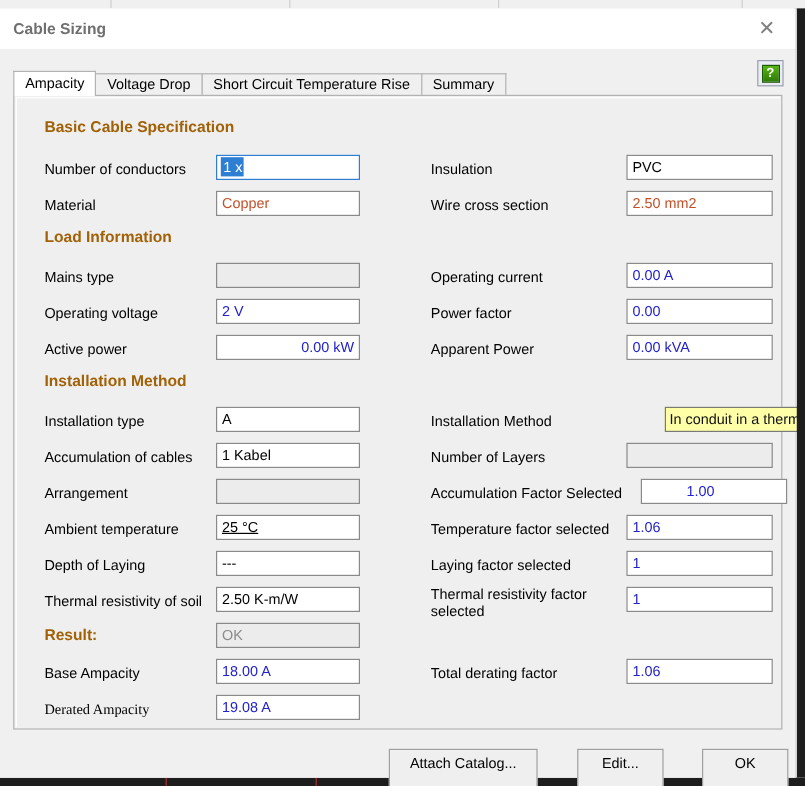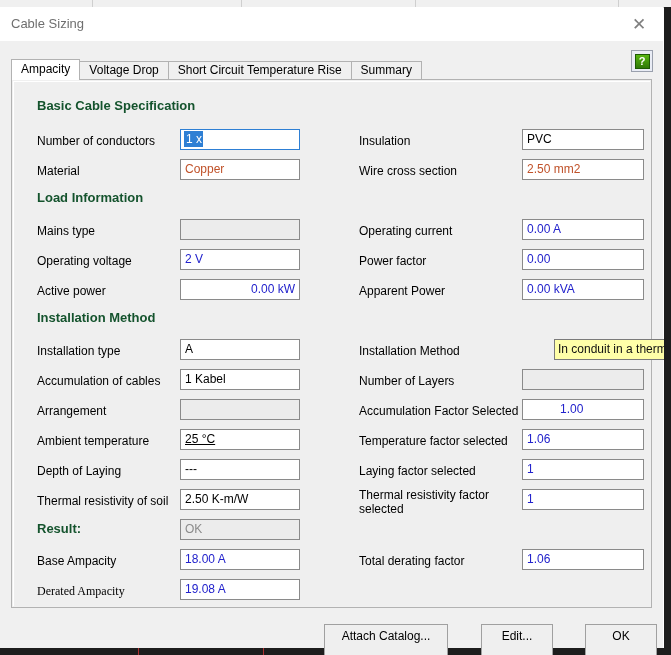--- a/index.html
+++ b/index.html
@@ -59,20 +59,21 @@
     width: 7px; height: 641px;
     background: #1d1d1d;
   }
 
   
   #titlebar {
     position: absolute;
     left: 0; top: 0;
     width: 663px; height: 34px;
     background: #ffffff;
+    font-weight: bold;
   }
   #title-text {
     position: absolute;
     left: 11px; top: 9px;
     font-size: 13px;
     color: #6f6f6f;
     white-space: nowrap;
   }
   #close-btn {
     position: absolute;
@@ -168,21 +169,21 @@
     width: 637px; height: 525px;
     background: #efefef;
     border-left: 1px solid #ffffff;
     border-top: 1px solid #ffffff;
     box-sizing: border-box;
   }
 
   
   .section-title {
     position: absolute;
-    color: #14532d;
+    color: #a16207;
     font-weight: bold;
     font-size: 13px;
     white-space: nowrap;
   }
   .flabel {
     position: absolute;
     font-size: 12px;
     color: #000000;
     white-space: nowrap;
   }
@@ -346,21 +347,21 @@
       <div class="flabel" style="left:345px; top:202px;">Apparent Power</div>
       <div class="field blue" style="left:508px; top:197px; width:122px;">0.00 kVA</div>
 
       <div class="flabel" style="left:345px; top:262px;">Installation Method</div>
       <div class="field yellow" style="left:508px; top:257px; width:122px;">In conduit in a thermal</div>
 
       <div class="flabel" style="left:345px; top:292px;">Number of Layers</div>
       <div class="field disabled" style="left:508px; top:287px; width:122px;"></div>
 
       <div class="flabel" style="left:345px; top:322px;">Accumulation Factor Selected</div>
-      <div class="field blue" style="left:508px; top:317px; width:122px;padding-left:37px;">1.00</div>
+      <div class="field blue" style="left:520px; top:317px; width:122px;padding-left:37px;">1.00</div>
 
       <div class="flabel" style="left:345px; top:352px;">Temperature factor selected</div>
       <div class="field blue" style="left:508px; top:347px; width:122px;">1.06</div>
 
       <div class="flabel" style="left:345px; top:382px;">Laying factor selected</div>
       <div class="field blue" style="left:508px; top:377px; width:122px;">1</div>
 
       <div class="flabel wrap" style="left:345px; top:406px;">Thermal resistivity factor selected</div>
       <div class="field blue" style="left:508px; top:407px; width:122px;">1</div>
 

